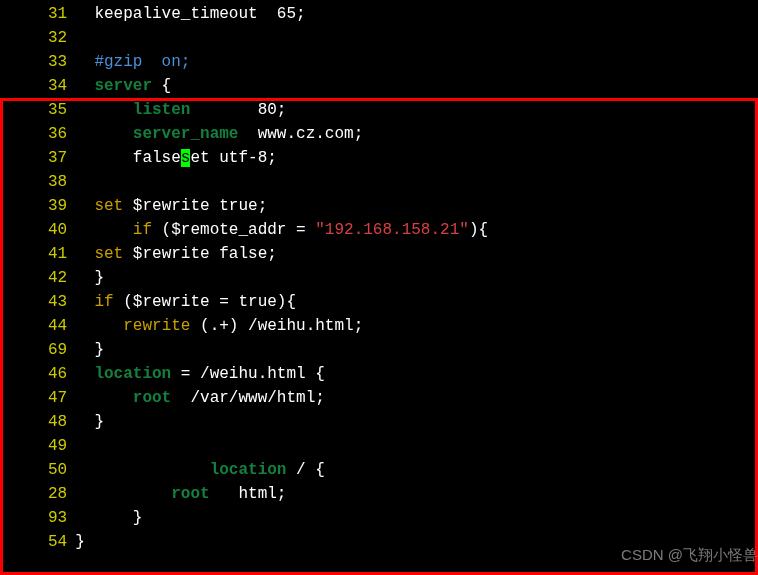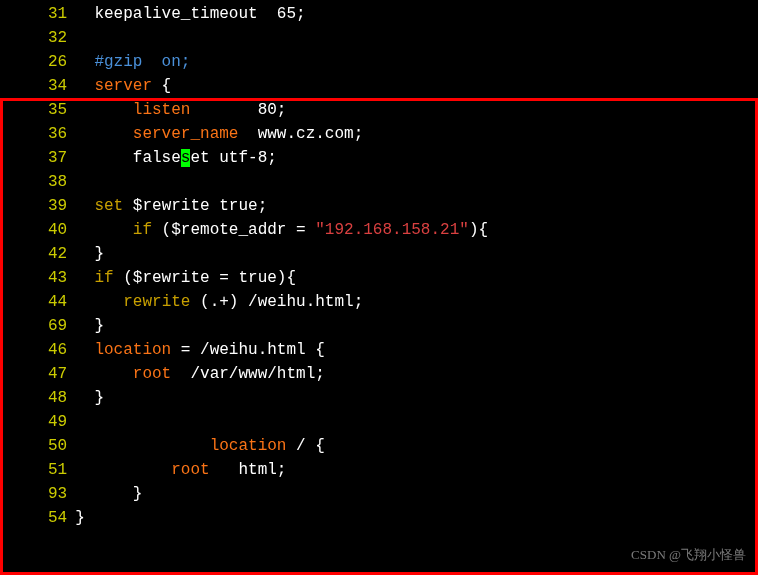--- a/index.html
+++ b/index.html
@@ -27,70 +27,71 @@
     width: 46px;
     color: #cccc00;
     text-align: right;
     padding-right: 8px;
     flex-shrink: 0;
     user-select: none;
     padding-left: 48px;
   }
   .code { color: #fff; }
   .comment { color: #4a90d9; }
-  .keyword { color: #f97316; }
+  .keyword { color: #15803d; font-weight: bold; }
   .statement { color: #c8a000; }
   .string { color: #d94040; }
   .brace { color: #fff; }
   .cursor {
     background: #00ff00;
     color: #000;
   }
   .red-box {
     position: absolute;
     border: 3px solid #ff0000;
     left: 0;
     top: 98px;
     width: 758px;
     height: 477px;
     pointer-events: none;
   }
   .watermark {
     position: absolute;
-    right: 12px;
+    right: 0;
     bottom: 8px;
     color: rgba(220,220,220,0.55);
-    font-family: Liberation Serif, serif;
-    font-size: 13px;
+    font-family: Liberation Sans, sans-serif;
+    font-size: 15px;
     pointer-events: none;
   }
 </style>
 </head>
 <body>
 
 <div class="editor">
     <div class="line"><span class="gutter">31</span><span class="code"><span class="code">    keepalive_timeout  </span><span class="code">65</span><span class="code">;</span></span></div>
     <div class="line"><span class="gutter">32</span><span class="code"><span class="code"></span></span></div>
-    <div class="line"><span class="gutter">26</span><span class="code"><span class="code">    </span><span class="comment">#gzip  on;</span></span></div>
+    <div class="line"><span class="gutter">33</span><span class="code"><span class="code">    </span><span class="comment">#gzip  on;</span></span></div>
     <div class="line"><span class="gutter">34</span><span class="code"><span class="code">    </span><span class="keyword">server</span><span class="brace"> {</span></span></div>
     <div class="line"><span class="gutter">35</span><span class="code"><span class="code">        </span><span class="keyword">listen</span><span class="code">       </span><span class="code">80</span><span class="code">;</span></span></div>
     <div class="line"><span class="gutter">36</span><span class="code"><span class="code">        </span><span class="keyword">server_name</span><span class="code">  www.cz.com;</span></span></div>
     <div class="line"><span class="gutter">37</span><span class="code"><span class="code">        false</span><span class="cursor">s</span><span class="code">et utf-8;</span></span></div>
     <div class="line"><span class="gutter">38</span></div>
     <div class="line"><span class="gutter">39</span><span class="code"><span class="code">    </span><span class="statement">set</span><span class="code"> $rewrite true;</span></span></div>
     <div class="line"><span class="gutter">40</span><span class="code"><span class="code">        </span><span class="statement">if</span><span class="code"> ($remote_addr = </span><span class="string">"192.168.158.21"</span><span class="code">){</span></span></div>
+    <div class="line"><span class="gutter">41</span><span class="code"><span class="code">    </span><span class="statement">set</span><span class="code"> $rewrite false;</span></span></div>
     <div class="line"><span class="gutter">42</span><span class="code"><span class="brace">    }</span></span></div>
     <div class="line"><span class="gutter">43</span><span class="code"><span class="code">    </span><span class="statement">if</span><span class="code"> ($rewrite = true){</span></span></div>
     <div class="line"><span class="gutter">44</span><span class="code"><span class="code">       </span><span class="statement">rewrite</span><span class="code"> (.+) /weihu.html;</span></span></div>
     <div class="line"><span class="gutter">69</span><span class="code"><span class="brace">    }</span></span></div>
     <div class="line"><span class="gutter">46</span><span class="code"><span class="code">    </span><span class="keyword">location</span><span class="code"> = /weihu.html {</span></span></div>
     <div class="line"><span class="gutter">47</span><span class="code"><span class="code">        </span><span class="keyword">root</span><span class="code">  /var/www/html;</span></span></div>
     <div class="line"><span class="gutter">48</span><span class="code"><span class="brace">    }</span></span></div>
     <div class="line"><span class="gutter">49</span><span class="code"><span class="code"></span></span></div>
     <div class="line"><span class="gutter">50</span><span class="code"><span class="code">                </span><span class="keyword">location</span><span class="code"> / {</span></span></div>
-    <div class="line"><span class="gutter">51</span><span class="code"><span class="code">            </span><span class="keyword">root</span><span class="code">   html;</span></span></div>
+    <div class="line"><span class="gutter">28</span><span class="code"><span class="code">            </span><span class="keyword">root</span><span class="code">   html;</span></span></div>
     <div class="line"><span class="gutter">93</span><span class="code"><span class="brace">        }</span></span></div>
     <div class="line"><span class="gutter">54</span><span class="code"><span class="brace">  }</span></span></div>
   </div>
 
 <div class="red-box"></div>
 
 <div class="watermark">CSDN @飞翔小怪兽</div>
 
 </body></html>

